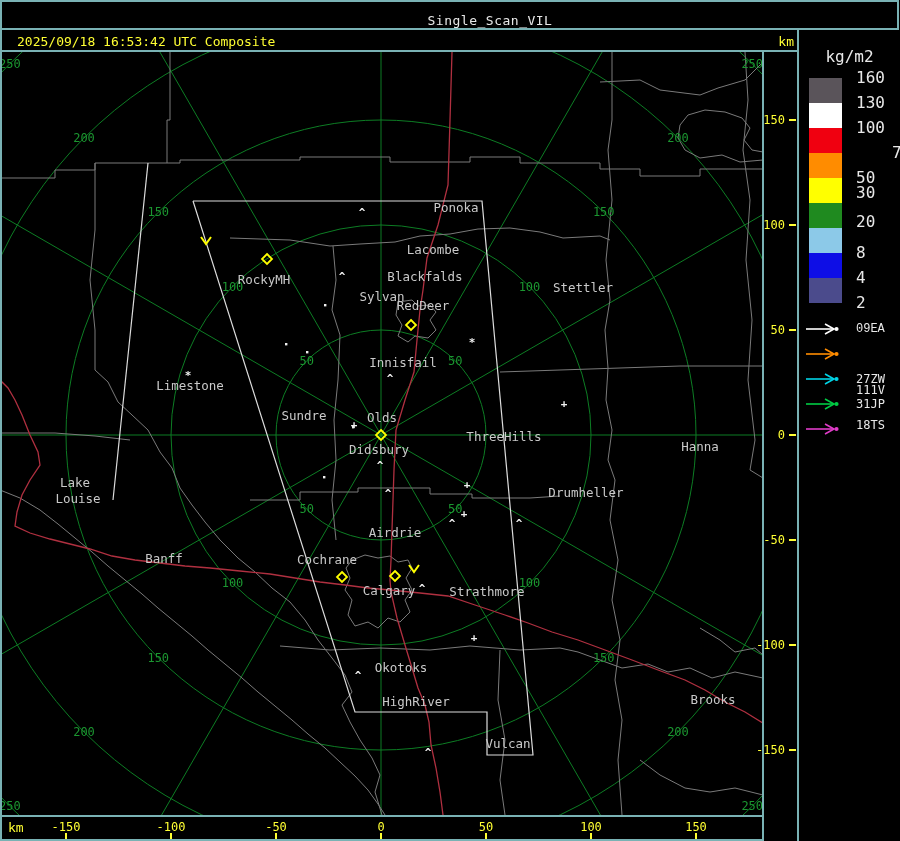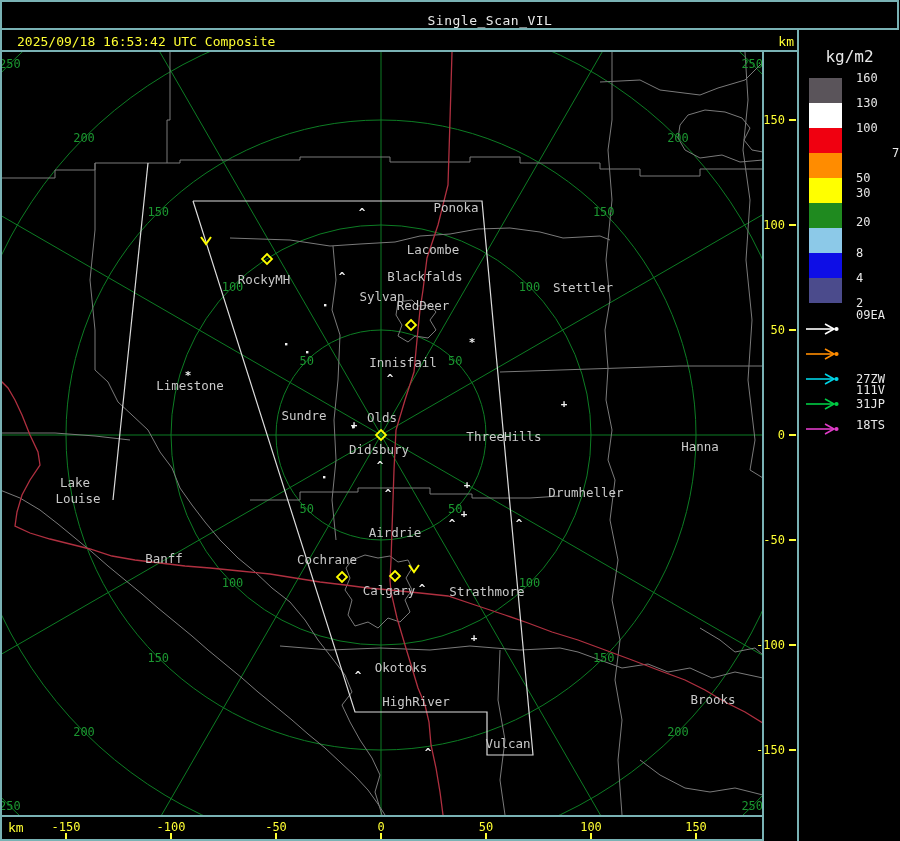--- a/index.html
+++ b/index.html
@@ -6,21 +6,21 @@
   body{width:900px;height:841px;position:relative;font-family:"DejaVu Sans Mono","Liberation Mono",monospace;overflow:hidden;}
   #title-bar{position:absolute;left:0;top:0;width:900px;height:40px;display:flex;align-items:center;justify-content:center;padding-left:40px;}
   #page-title{color:#e8e8e8;font-size:13px;letter-spacing:0.5px;}
   #timestamp{position:absolute;left:8px;top:34px;color:#ffff33;font-size:13px;margin-left:9px;}
   #right-axis-unit{position:absolute;left:766px;top:34px;width:28px;text-align:right;color:#ffff33;font-size:13px;}
   #bottom-axis-unit{position:absolute;left:8px;top:820px;color:#ffff33;font-size:13px;}
   #map-svg{position:absolute;left:0;top:0;}
   #legend-panel{position:absolute;left:799px;top:30px;width:101px;height:811px;background:#000;}
   #legend-unit-label{position:absolute;top:17px;left:0;width:100%;text-align:center;color:#e8e8e8;font-size:16px;}
   .swatch{position:absolute;left:10px;width:33px;height:25px;}
-  .scale-label{position:absolute;left:57px;height:14px;color:#e8e8e8;font-size:12px;line-height:14px;}
+  .scale-label{position:absolute;left:57px;height:14px;color:#e8e8e8;font-size:16px;line-height:14px;}
   .station-row-arrow{position:absolute;left:6px;width:40px;height:12px;}
   .station-label{position:absolute;left:57px;height:14px;color:#e8e8e8;font-size:12px;line-height:14px;}
 </style>
 </head>
 <body>
 
 <div id="title-bar">
   <span id="page-title">Single_Scan_VIL</span>
 </div>
 <div id="timestamp">2025/09/18 16:53:42 UTC Composite</div>
@@ -214,21 +214,21 @@
       <div class="swatch" style="top: 248px; background: rgb(75, 75, 140);"></div>
       <div class="scale-label" style="top: 241px;">4</div>
       <div class="scale-label" style="top: 266px;">2</div>
     </div>
   <div id="legend-stations">
       <svg class="station-row-arrow" width="40" height="12" style="top: 293px;">
         <line x1="1" y1="6" x2="28" y2="6" stroke="#ffffff" stroke-width="1.6"></line>
         <polyline points="20,1 29,6 20,11" fill="none" stroke="#ffffff" stroke-width="1.6"></polyline>
         <circle cx="31.5" cy="6" r="2.1" fill="#ffffff"></circle>
       </svg>
-      <div class="station-label" style="top: 278px;">09EA</div>
+      <div class="station-label" style="top: 292px; font-family: Liberation Mono, monospace;">09EA</div>
       <svg class="station-row-arrow" width="40" height="12" style="top: 318px;">
         <line x1="1" y1="6" x2="28" y2="6" stroke="#ff8c00" stroke-width="1.6"></line>
         <polyline points="20,1 29,6 20,11" fill="none" stroke="#ff8c00" stroke-width="1.6"></polyline>
         <circle cx="31.5" cy="6" r="2.1" fill="#ff8c00"></circle>
       </svg>
       <div class="station-label" style="top: 317px; margin-top: 36px;">111V</div>
       <svg class="station-row-arrow" width="40" height="12" style="top: 343px;">
         <line x1="1" y1="6" x2="28" y2="6" stroke="#00d4e6" stroke-width="1.6"></line>
         <polyline points="20,1 29,6 20,11" fill="none" stroke="#00d4e6" stroke-width="1.6"></polyline>
         <circle cx="31.5" cy="6" r="2.1" fill="#00d4e6"></circle>

